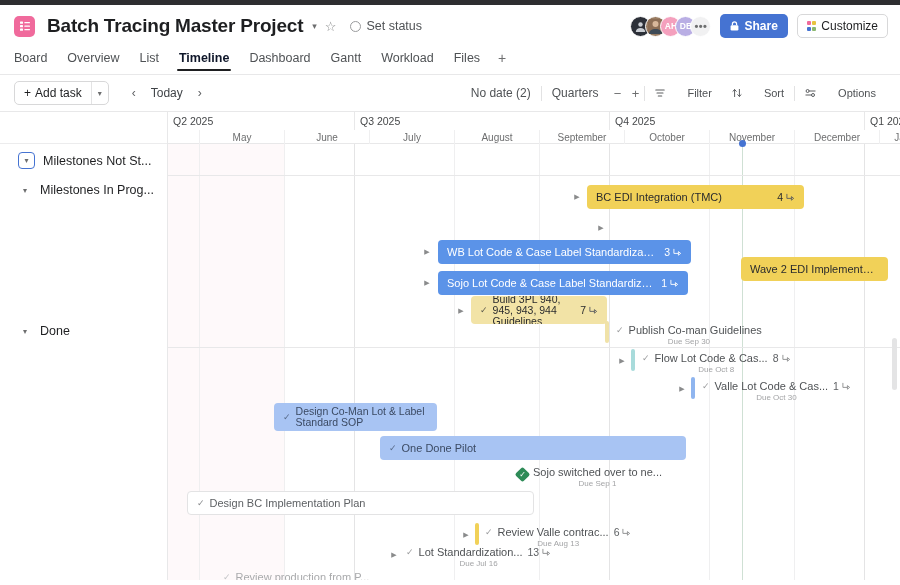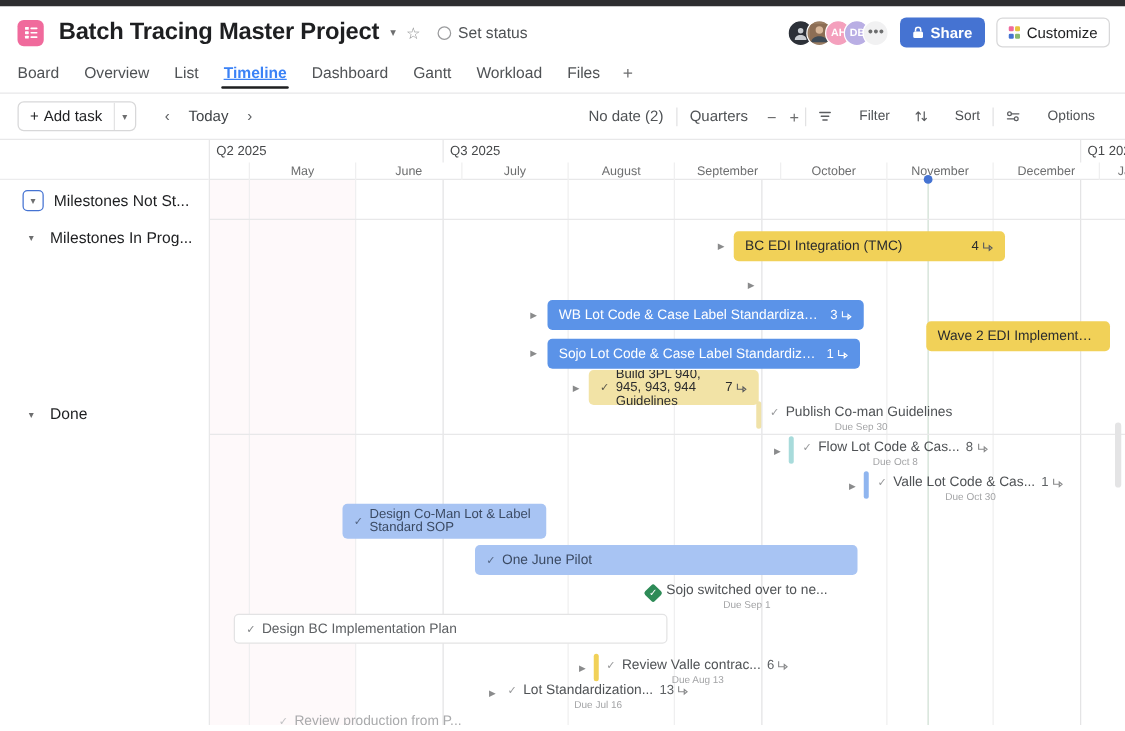--- a/index.html
+++ b/index.html
@@ -57,21 +57,21 @@
   .cust-grid { display:grid; grid-template-columns:4px 4px; grid-template-rows:4px 4px; gap:1.5px; }
   .cust-grid i { display:block; border-radius:1px; }
 
   
   .tabs { height:27px; display:flex; align-items:center; padding:0 14px; gap:0; }
   .tab {
     font-size:12.5px; color:#4f5255; padding:0 10px 6px 10px; cursor:pointer;
     position:relative; white-space:nowrap;
   }
   .tab:first-child { padding-left:0; }
-  .tab.active { color:#3b82f6; font-weight:600;text-decoration:underline; }
+  .tab.active { color:#0f172a; font-weight:600; }
   .tab.active:after {
     content:""; position:absolute; left:8px; right:8px; bottom:0; height:2px; background:#1e1f21; border-radius:1px;
   }
   .tab-plus { font-size:14px; color:#6d6e6f; padding:0 8px 6px 8px; cursor:pointer; }
   .tabs-rule { height:1px; background:#e8e8e9; }
 
   
   .toolbar { height:36px; display:flex; align-items:center; padding:0 14px; gap:0; }
   .addtask {
     display:flex; align-items:stretch; height:24px; border:1px solid #d8d8d9;
@@ -314,20 +314,21 @@
         <span class="chev">▾</span>
         <span class="txt">Done</span>
       </div>
     </div>
 
     <div class="canvas">
 
       <div class="qrow">
         <div class="qcell" style="left:0px;width:186px;">Q2 2025</div>
         <div class="qcell" style="left:186px;width:255px;">Q3 2025</div>
+        <div class="qcell" style="left:441px;width:255px;">Q4 2025</div>
         <div class="qcell" style="left:696px;width:255px;">Q1 2026</div>
       </div>
 
       <div class="mrow">
         <div class="mcell" style="left:31px;width:85px;">May</div>
         <div class="mcell" style="left:116px;width:85px;">June</div>
         <div class="mcell" style="left:201px;width:85px;">July</div>
         <div class="mcell" style="left:286px;width:85px;">August</div>
         <div class="mcell" style="left:371px;width:85px;">September</div>
         <div class="mcell" style="left:456px;width:85px;">October</div>
@@ -451,21 +452,21 @@
           <span class="due">Due Oct 30</span>
         </div>
 
         <div class="bar blue-l" style="left:106px;top:259px;width:163px;height:28px;">
           <span class="chk">✓</span>
           <span class="title two">Design Co-Man Lot &amp; Label Standard SOP</span>
         </div>
 
         <div class="bar blue-l" style="left:212px;top:292px;width:306px;">
           <span class="chk">✓</span>
-          <span class="title">One June Pilot</span>
+          <span class="title">One Done Pilot</span>
         </div>
 
         <div class="diamond" style="left:349px;top:325px;"></div>
         <div class="diamond-chk" style="left:349px;top:325px;">✓</div>
         <div class="olabel" style="left:365px;top:322px;">
           <span class="l1">
               <span>Sojo switched over to ne...</span>
             </span>
           <span class="due">Due Sep 1</span>
         </div>

